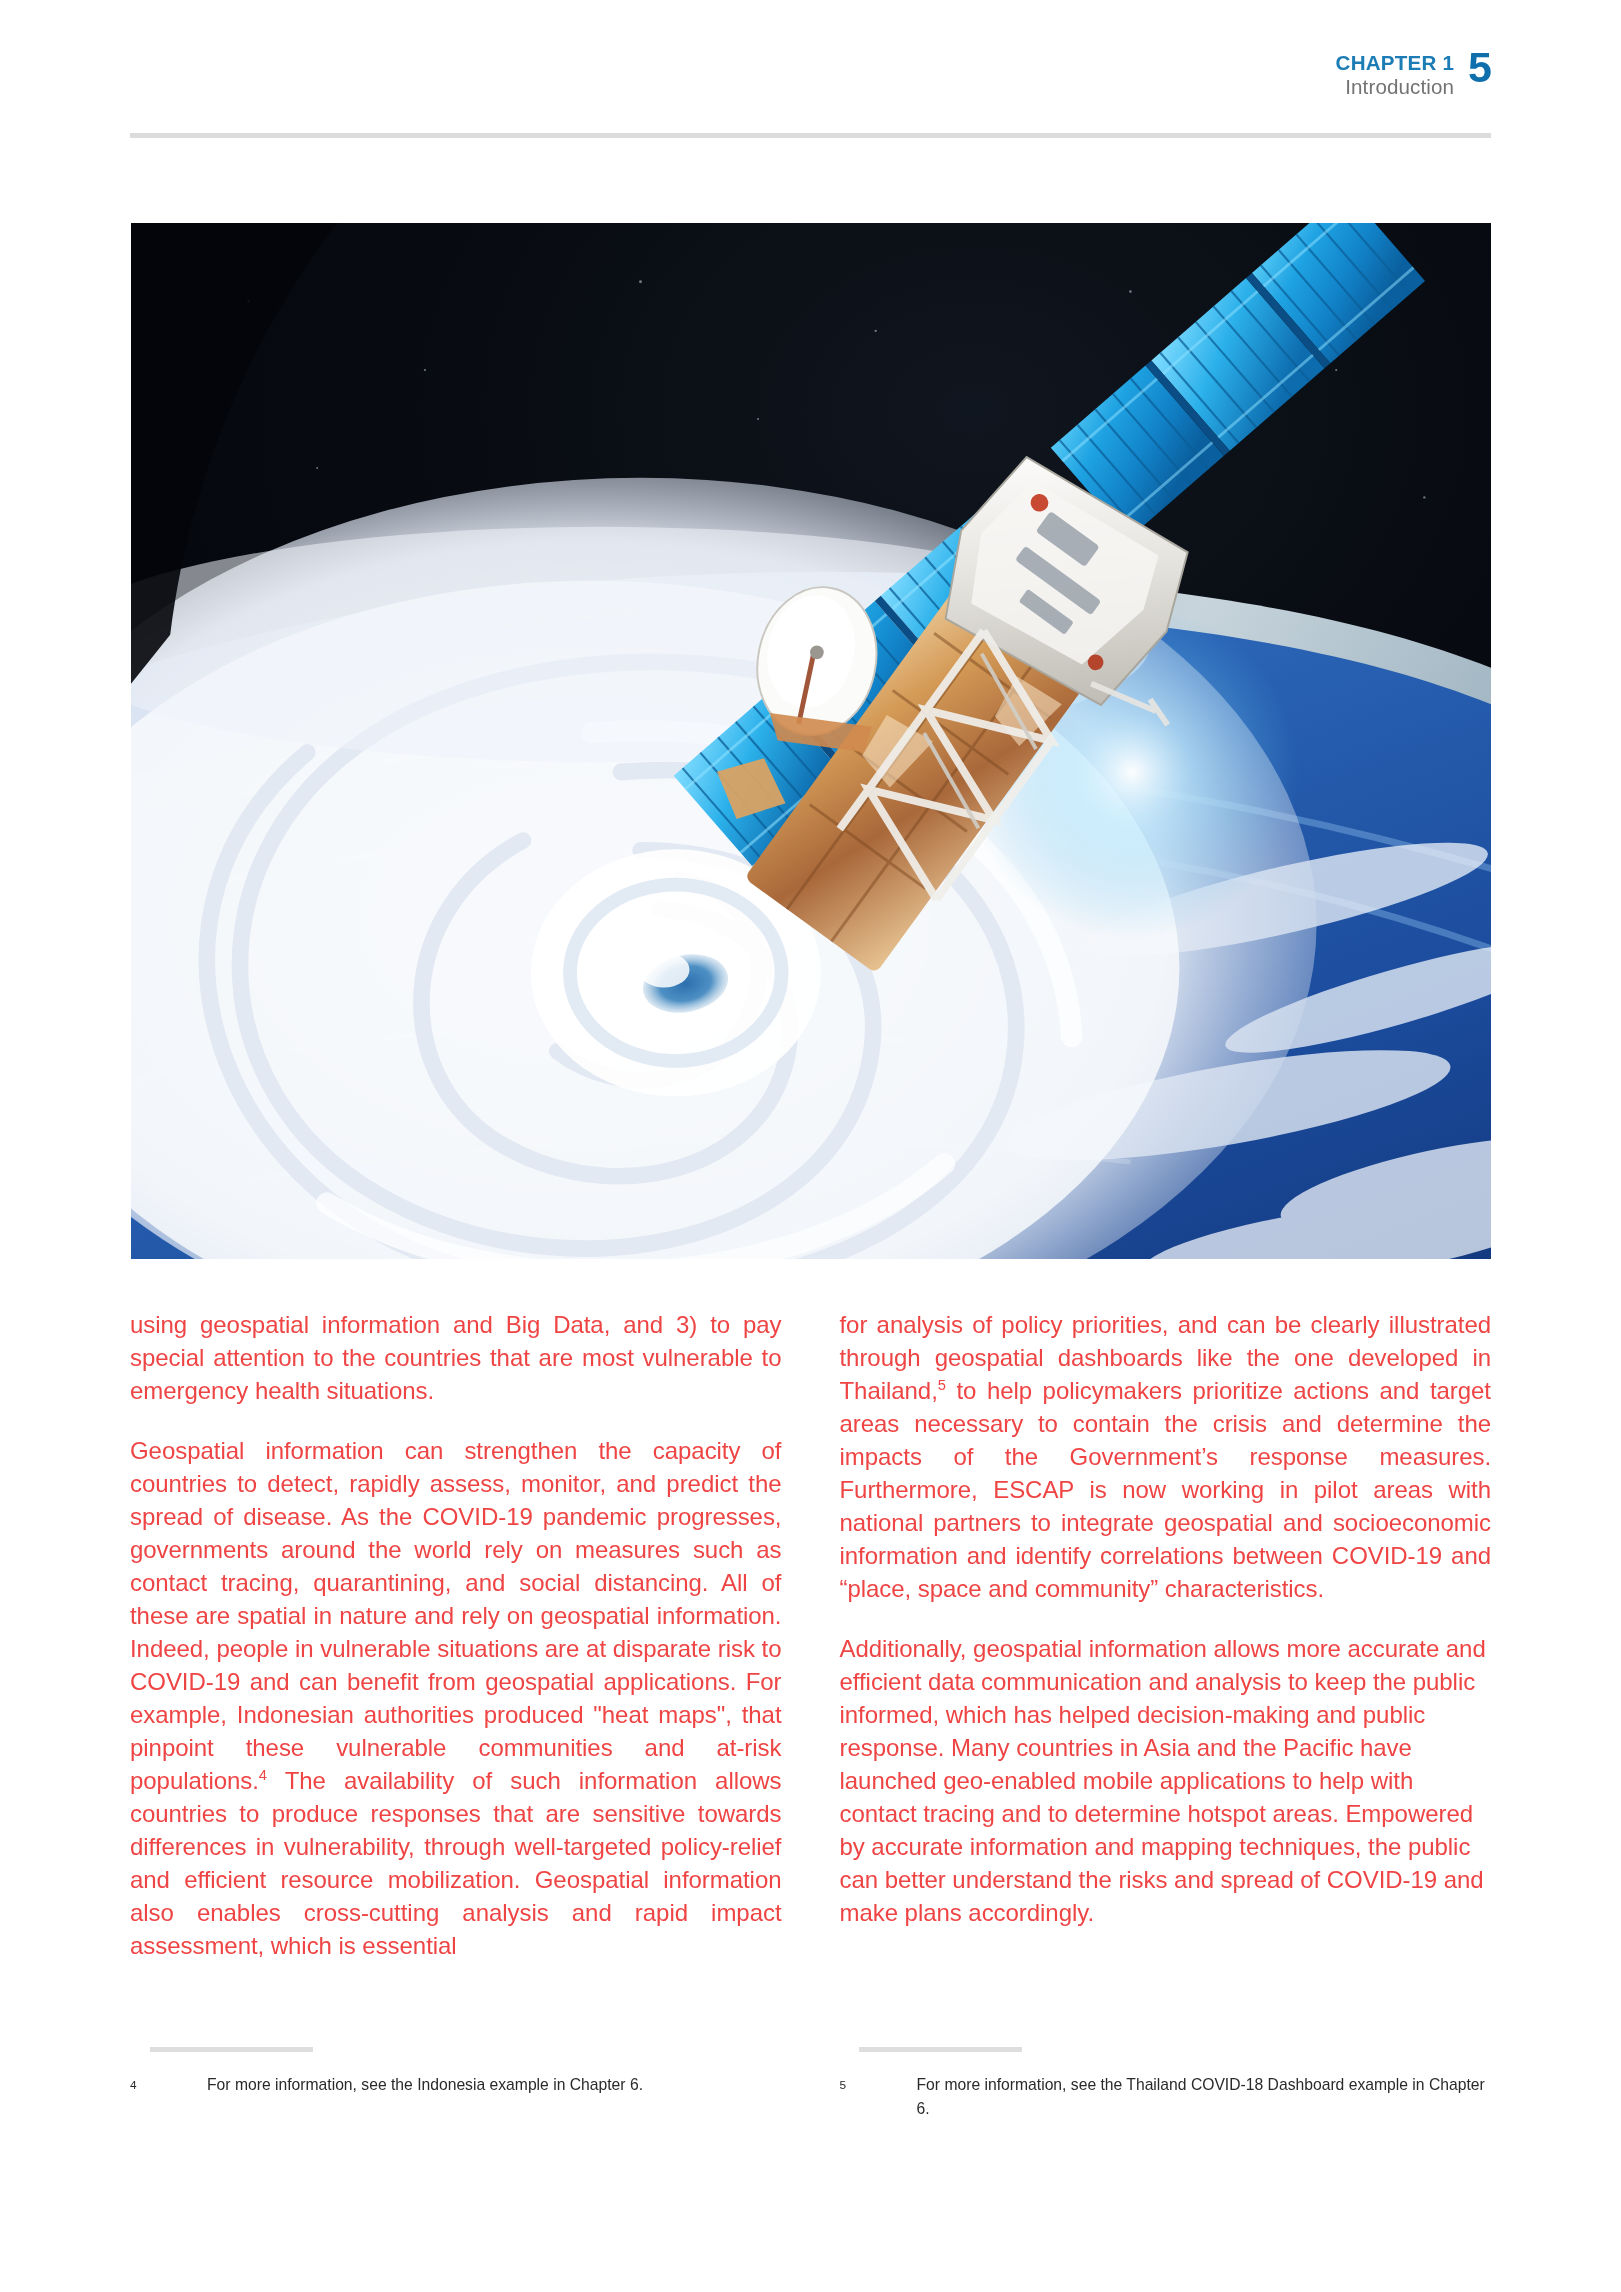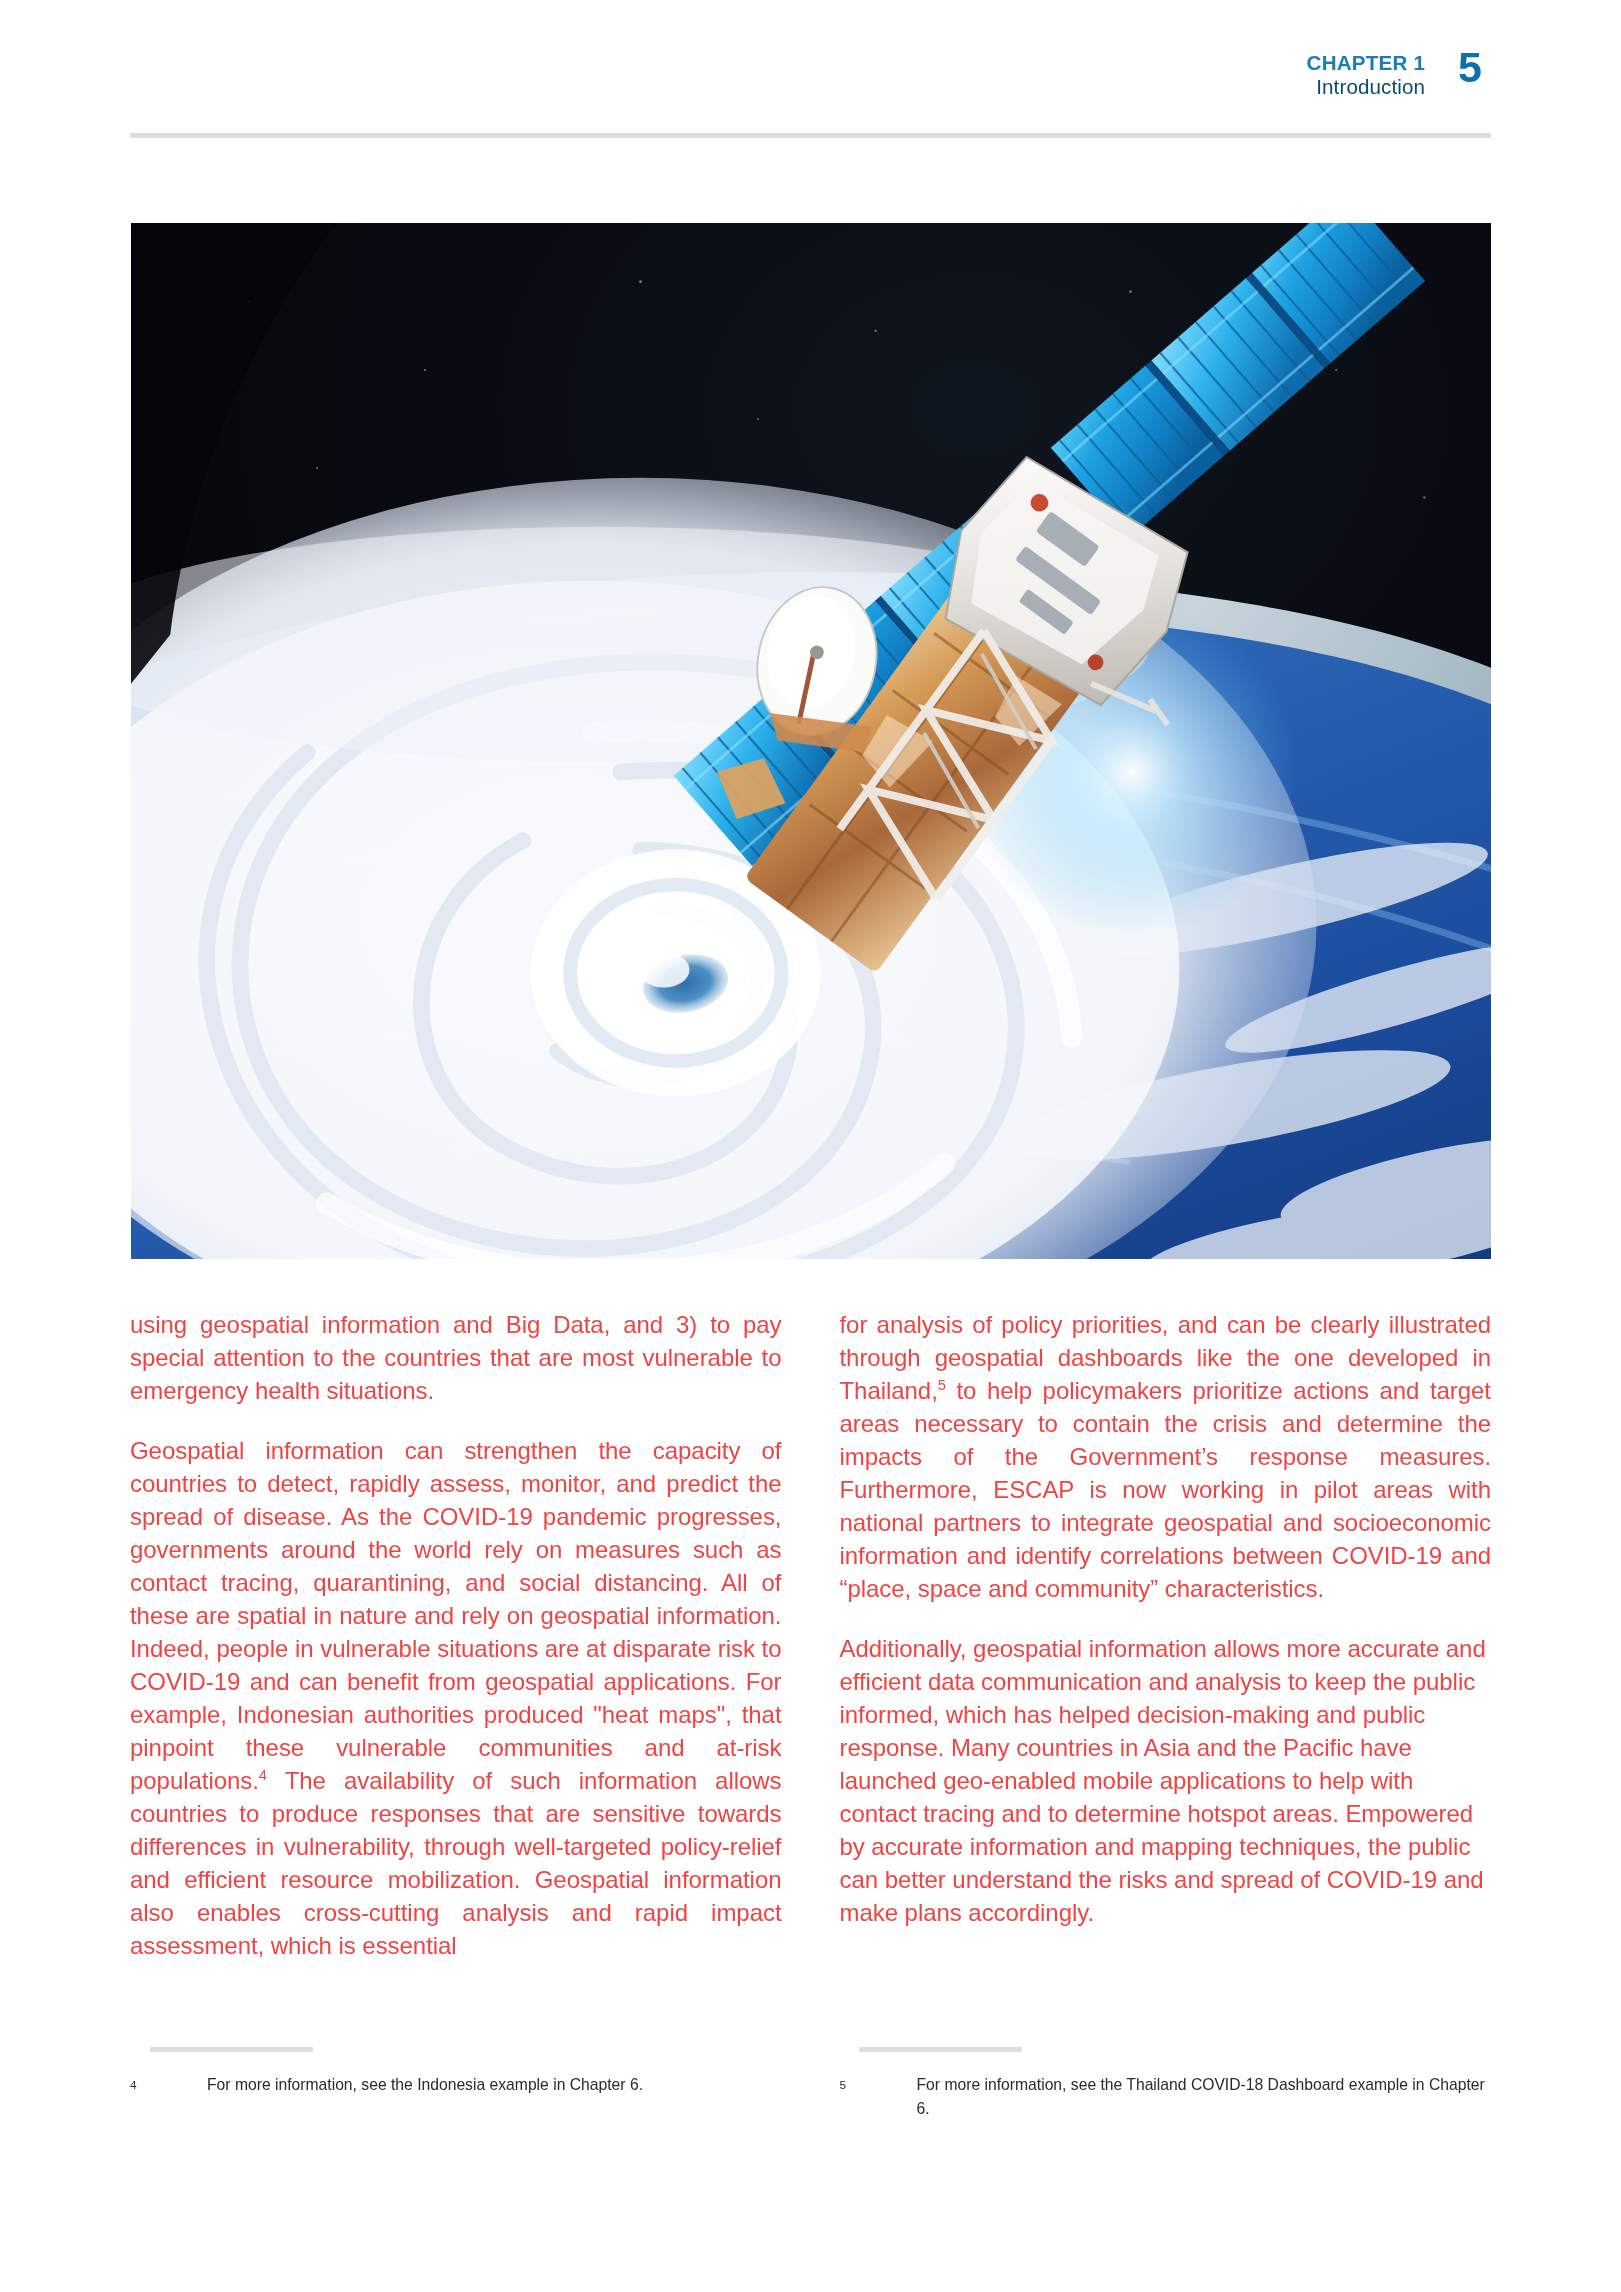--- a/index.html
+++ b/index.html
@@ -18,41 +18,41 @@
     height: 2293px;
     background: #ffffff;
     overflow: hidden;
     box-sizing: border-box;
   }
 
   
   .page-header {
     position: absolute;
     top: 51px;
-    right: 139px;
+    right: 129px;
     display: flex;
     align-items: flex-start;
     justify-content: flex-end;
-    gap: 33px;
+    gap: 14px;
   }
   .header-labels {
     text-align: right;
     line-height: 1.18;
   }
   .chapter-label {
     font-size: 20.6px;
     font-weight: 600;
     color: #1c7cb5;
     letter-spacing: 0.2px;
     white-space: nowrap;
   }
   .chapter-sub {
     font-size: 20.6px;
     font-weight: 400;
-    color: #0c4a6e;
+    color: #737373;
     letter-spacing: 0.1px;
     white-space: nowrap;
   }
   .page-number {
     font-size: 43px;
     font-weight: 700;
     color: #0f6fac;
     line-height: 0.95;
     margin-top: -3.9px;
   }

